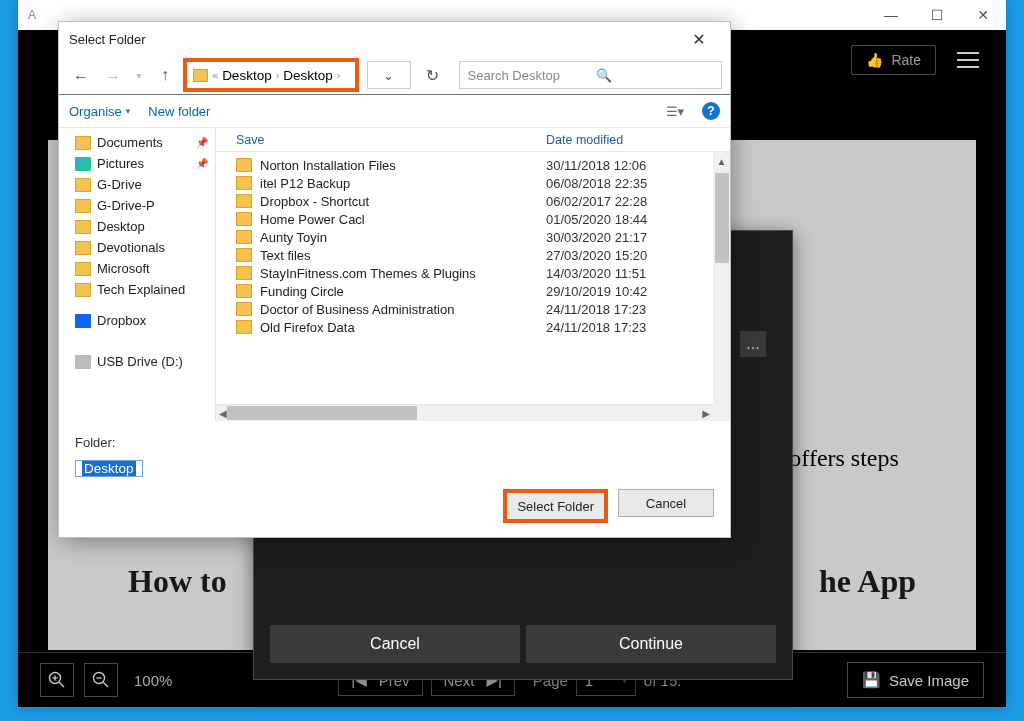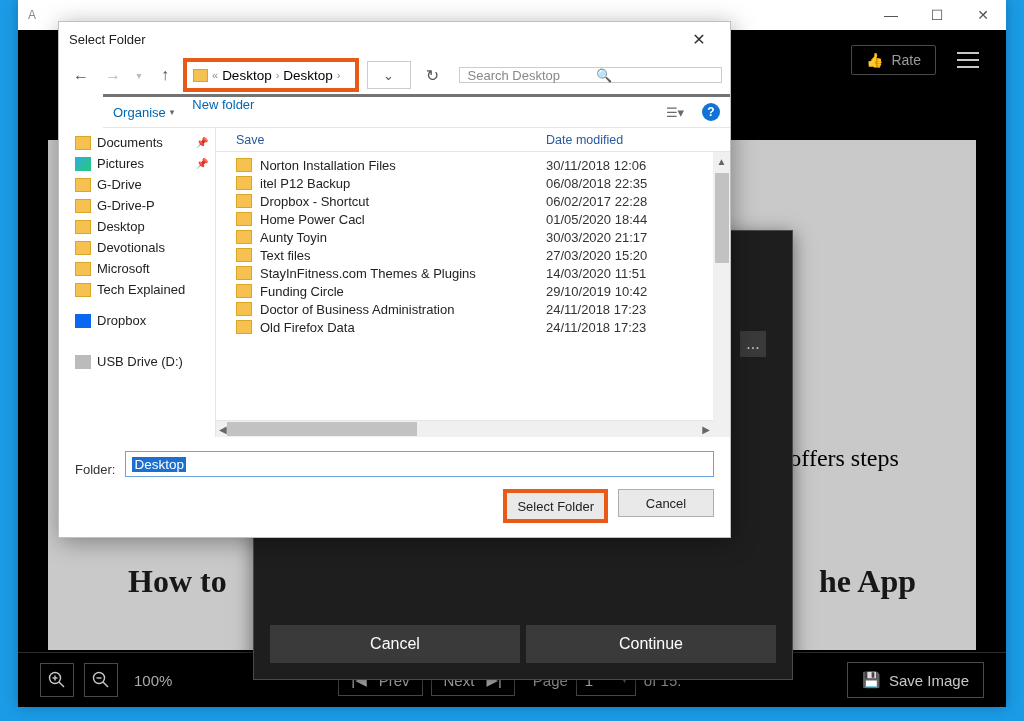--- a/index.html
+++ b/index.html
@@ -163,28 +163,28 @@
   .bc-icon{width:15px;height:13px;background:#f5c251;border:1px solid #d9a626;}
   .wd-path-extra {
     width:44px; height:28px; border:1px solid #ccc; margin-left:4px;
     display:flex;align-items:center;justify-content:center;color:#555;font-size:13px;
   }
   .wd-refresh {
     width:32px; height:28px; display:flex;align-items:center;justify-content:center;
     color:#555; margin-left:2px;
   }
   .wd-search {
-    flex:1; height:16px; border:1px solid #ccc; margin-left:6px;
+    flex:1; height:28px; border:1px solid #ccc; margin-left:6px;
     display:flex; align-items:center; padding:3px 8px; color:#888; font-size:13px;
     gap:12px;
   }
   .wd-search span{flex:1;}
   .wd-toolbar {
-    height:34px; border-top:3px solid #737373; border-bottom:1px solid #e5e5e5;
-    display:flex; padding:0 10px; gap:18px; font-size:13px;margin-left:44px;
+    height:34px; border-top:1px solid #737373; border-bottom:1px solid #e5e5e5;
+    display:flex; align-items:center; padding:0 10px; gap:18px; font-size:13px;
   }
   .wd-toolbar .org{color:#0066b3; display:flex;align-items:center;gap:4px;}
   .wd-toolbar .nf{color:#0066b3;}
   .wd-toolbar .right{margin-left:auto; display:flex; align-items:center; gap:10px;}
   .view-btn{width:34px;height:22px;display:flex;align-items:center;justify-content:center;color:#6a6a6a;}
   .info-icn{width:18px;height:18px;border-radius:50%;background:#1073d6;color:#fff;font-size:12px;display:flex;align-items:center;justify-content:center;font-weight:bold;}
   .wd-main {
     flex:1; display:flex; overflow:hidden;
   }
   .wd-sidebar {
@@ -232,22 +232,23 @@
   }
   .wd-hscroll .thumb{width:190px;height:14px;background:#c2c2c2;}
   .wd-vscroll{
     width:17px;background:#f0f0f0;
     display:flex;flex-direction:column;align-items:center;padding:4px 0;
   }
   .wd-vscroll .vthumb{height:90px;width:14px;background:#c2c2c2;margin-top:6px;}
   .wd-listwrap{flex:1;display:flex;overflow:hidden;}
   .wd-listcol{flex:1;display:flex;flex-direction:column;overflow:hidden;}
   .wd-folderrow{
-    padding:14px 16px 8px 16px; display:flex; align-items:flex-end; gap:10px;
+    padding:14px 16px 8px 16px; display:flex; align-items:flex-start; gap:10px;
     font-size:13px;
+    flex-direction:column;
   }
   .wd-folderrow label{color:#333;}
   .wd-folderinput{
     flex:1; height:26px; border:1px solid #6aa4e0; padding:0 6px;
     color:#fff; font-size:13.5px; display:flex; align-items:center;
   }
   .wd-folderinput span{background:#1b6fd0;color:#fff;padding:0 2px;}
   .wd-buttons{
     display:flex; justify-content:flex-end; gap:10px; padding:4px 16px 14px 16px;
   }

